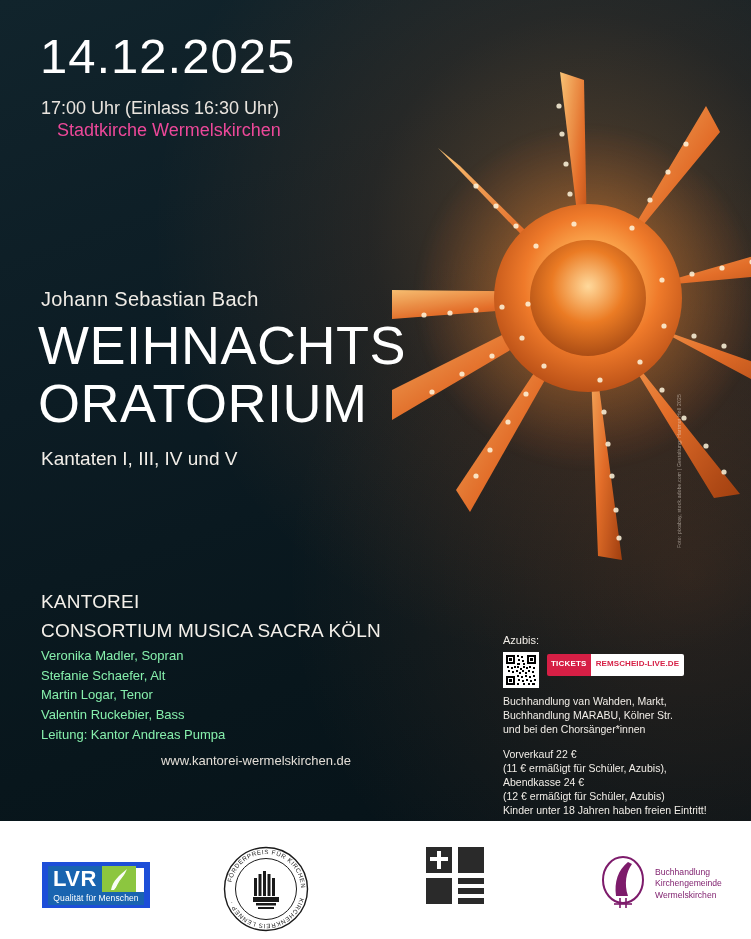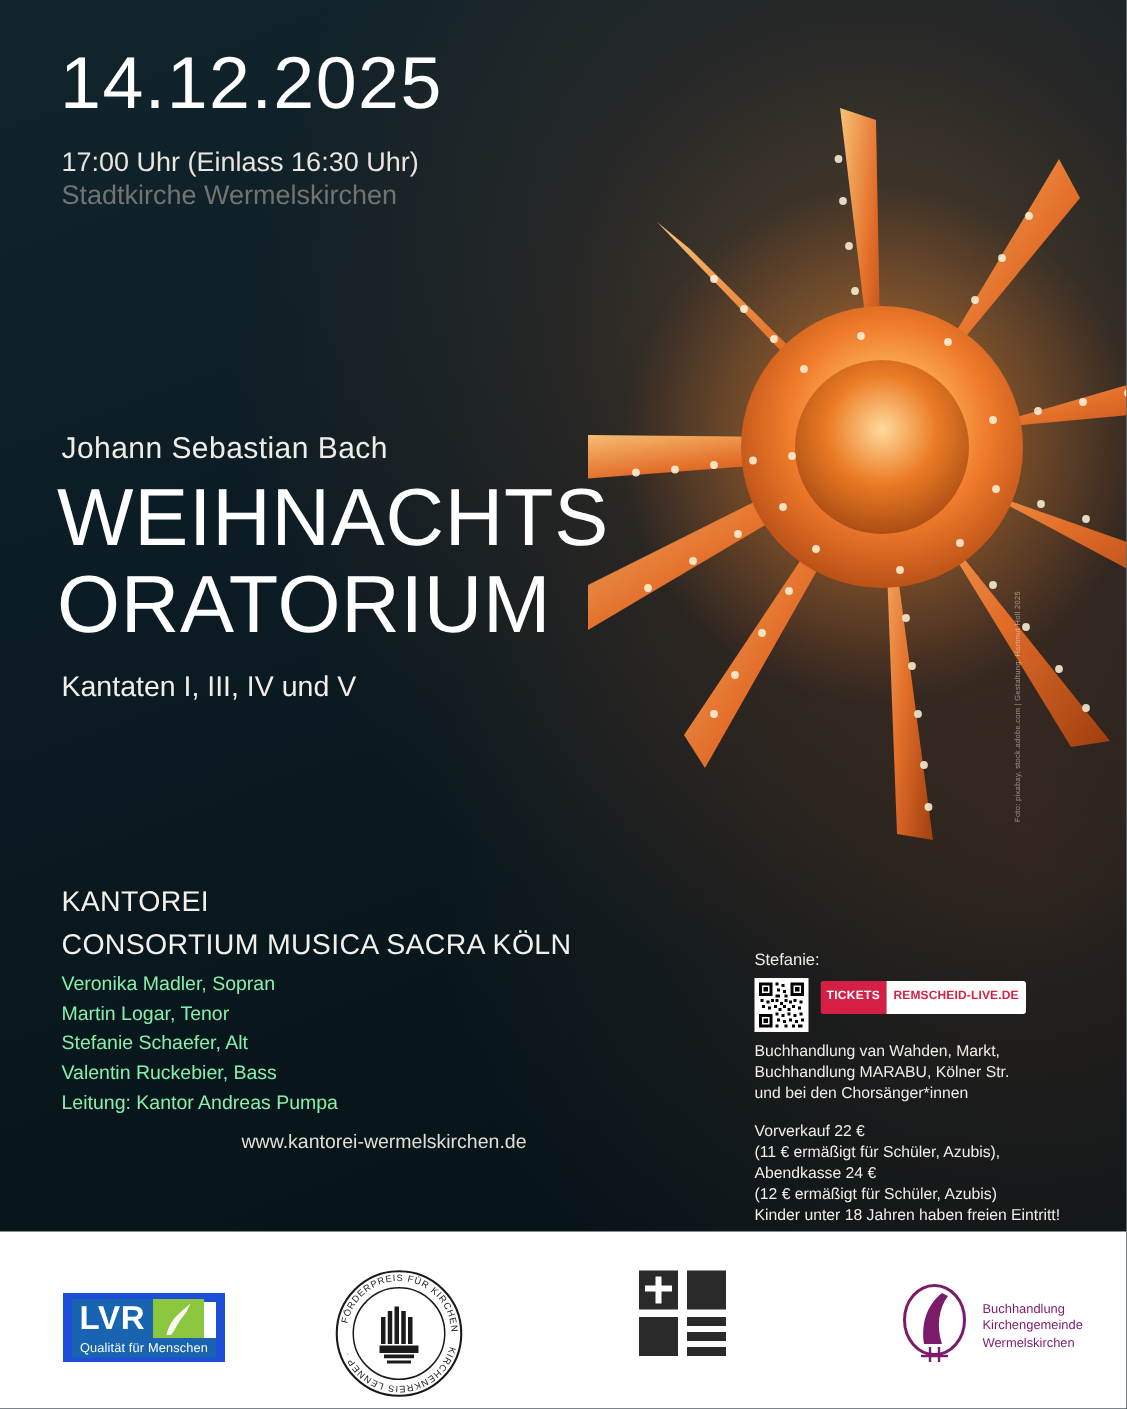--- a/index.html
+++ b/index.html
@@ -59,23 +59,23 @@
     color:#ffffff;
     font-weight:400;
   }
   .time {
     position:absolute; left:41px; top:96px;
     font-size:18px;
     color:#e9e4de;
     line-height:1.38;
   }
   .venue {
-    position:absolute; left:41px; top:120px;
+    position:absolute; left:57px; top:120px;
     font-size:18px;
-    color:#737373;
+    color:#ec4899;
   }
   
   .composer {
     position:absolute; left:41px; top:288px;
     font-size:20px;
     color:#f0ece6;
     letter-spacing:0.3px;
   }
   .work1 {
     position:absolute; left:38px; top:317px;
@@ -331,29 +331,29 @@
 
   <div class="composer">Johann Sebastian Bach</div>
   <div class="work1">WEIHNACHTS</div>
   <div class="work2">ORATORIUM</div>
   <div class="cantatas">Kantaten I, III, IV und V</div>
 
   <div class="perf">
     <div class="ens">KANTOREI</div>
     <div class="ens">CONSORTIUM MUSICA SACRA KÖLN</div>
     <div class="name">Veronika Madler, Sopran</div>
+    <div class="name">Stefanie Schaefer, Alt</div>
     <div class="name">Martin Logar, Tenor</div>
-    <div class="name">Stefanie Schaefer, Alt</div>
     <div class="name">Valentin Ruckebier, Bass</div>
     <div class="name">Leitung: Kantor Andreas Pumpa</div>
     <div class="url">www.kantorei-wermelskirchen.de</div>
   </div>
 
   <div class="tickets">
-    <div class="tlabel">Stefanie:</div>
+    <div class="tlabel">Azubis:</div>
     <div class="qr-row">
       <div class="qr">
         <svg width="32" height="32" viewBox="0 0 32 32">
           <rect width="32" height="32" fill="#fff"></rect>
           <g fill="#000">
             <rect x="1" y="1" width="9" height="9"></rect>
               <rect x="3" y="3" width="5" height="5" fill="#fff"></rect>
               <rect x="4" y="4" width="3" height="3"></rect>
             <rect x="22" y="1" width="9" height="9"></rect>
               <rect x="24" y="3" width="5" height="5" fill="#fff"></rect>

